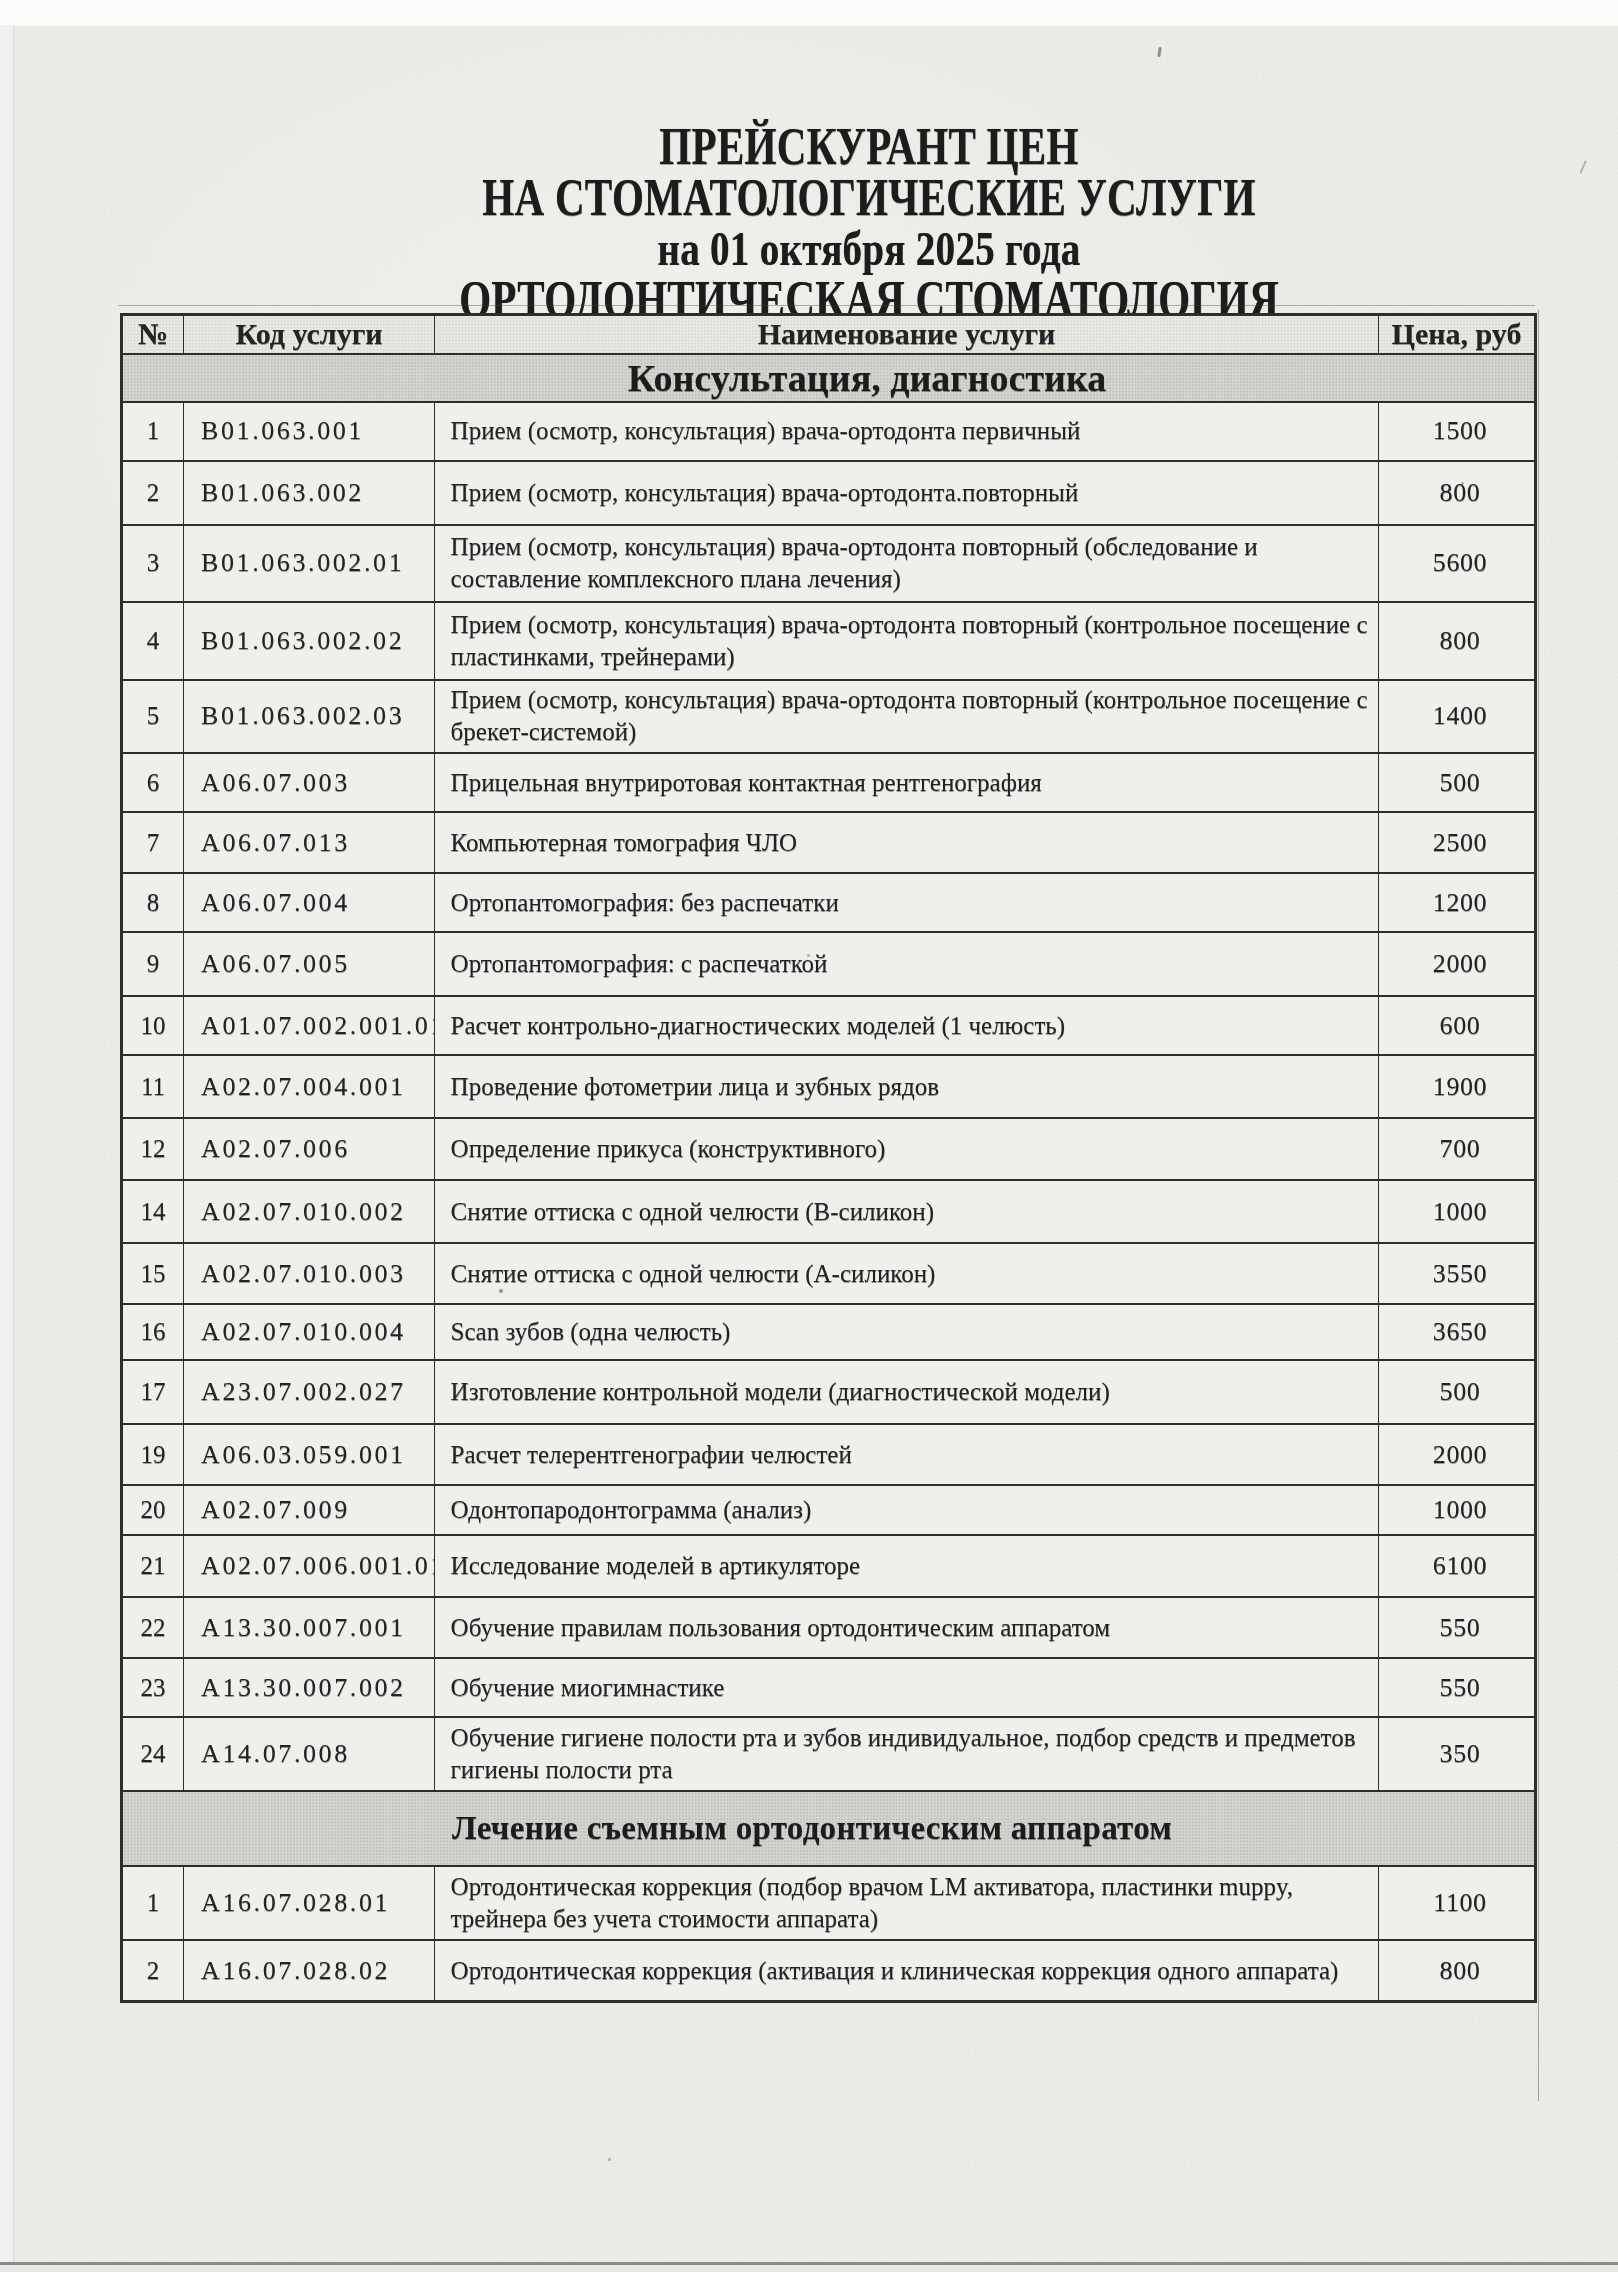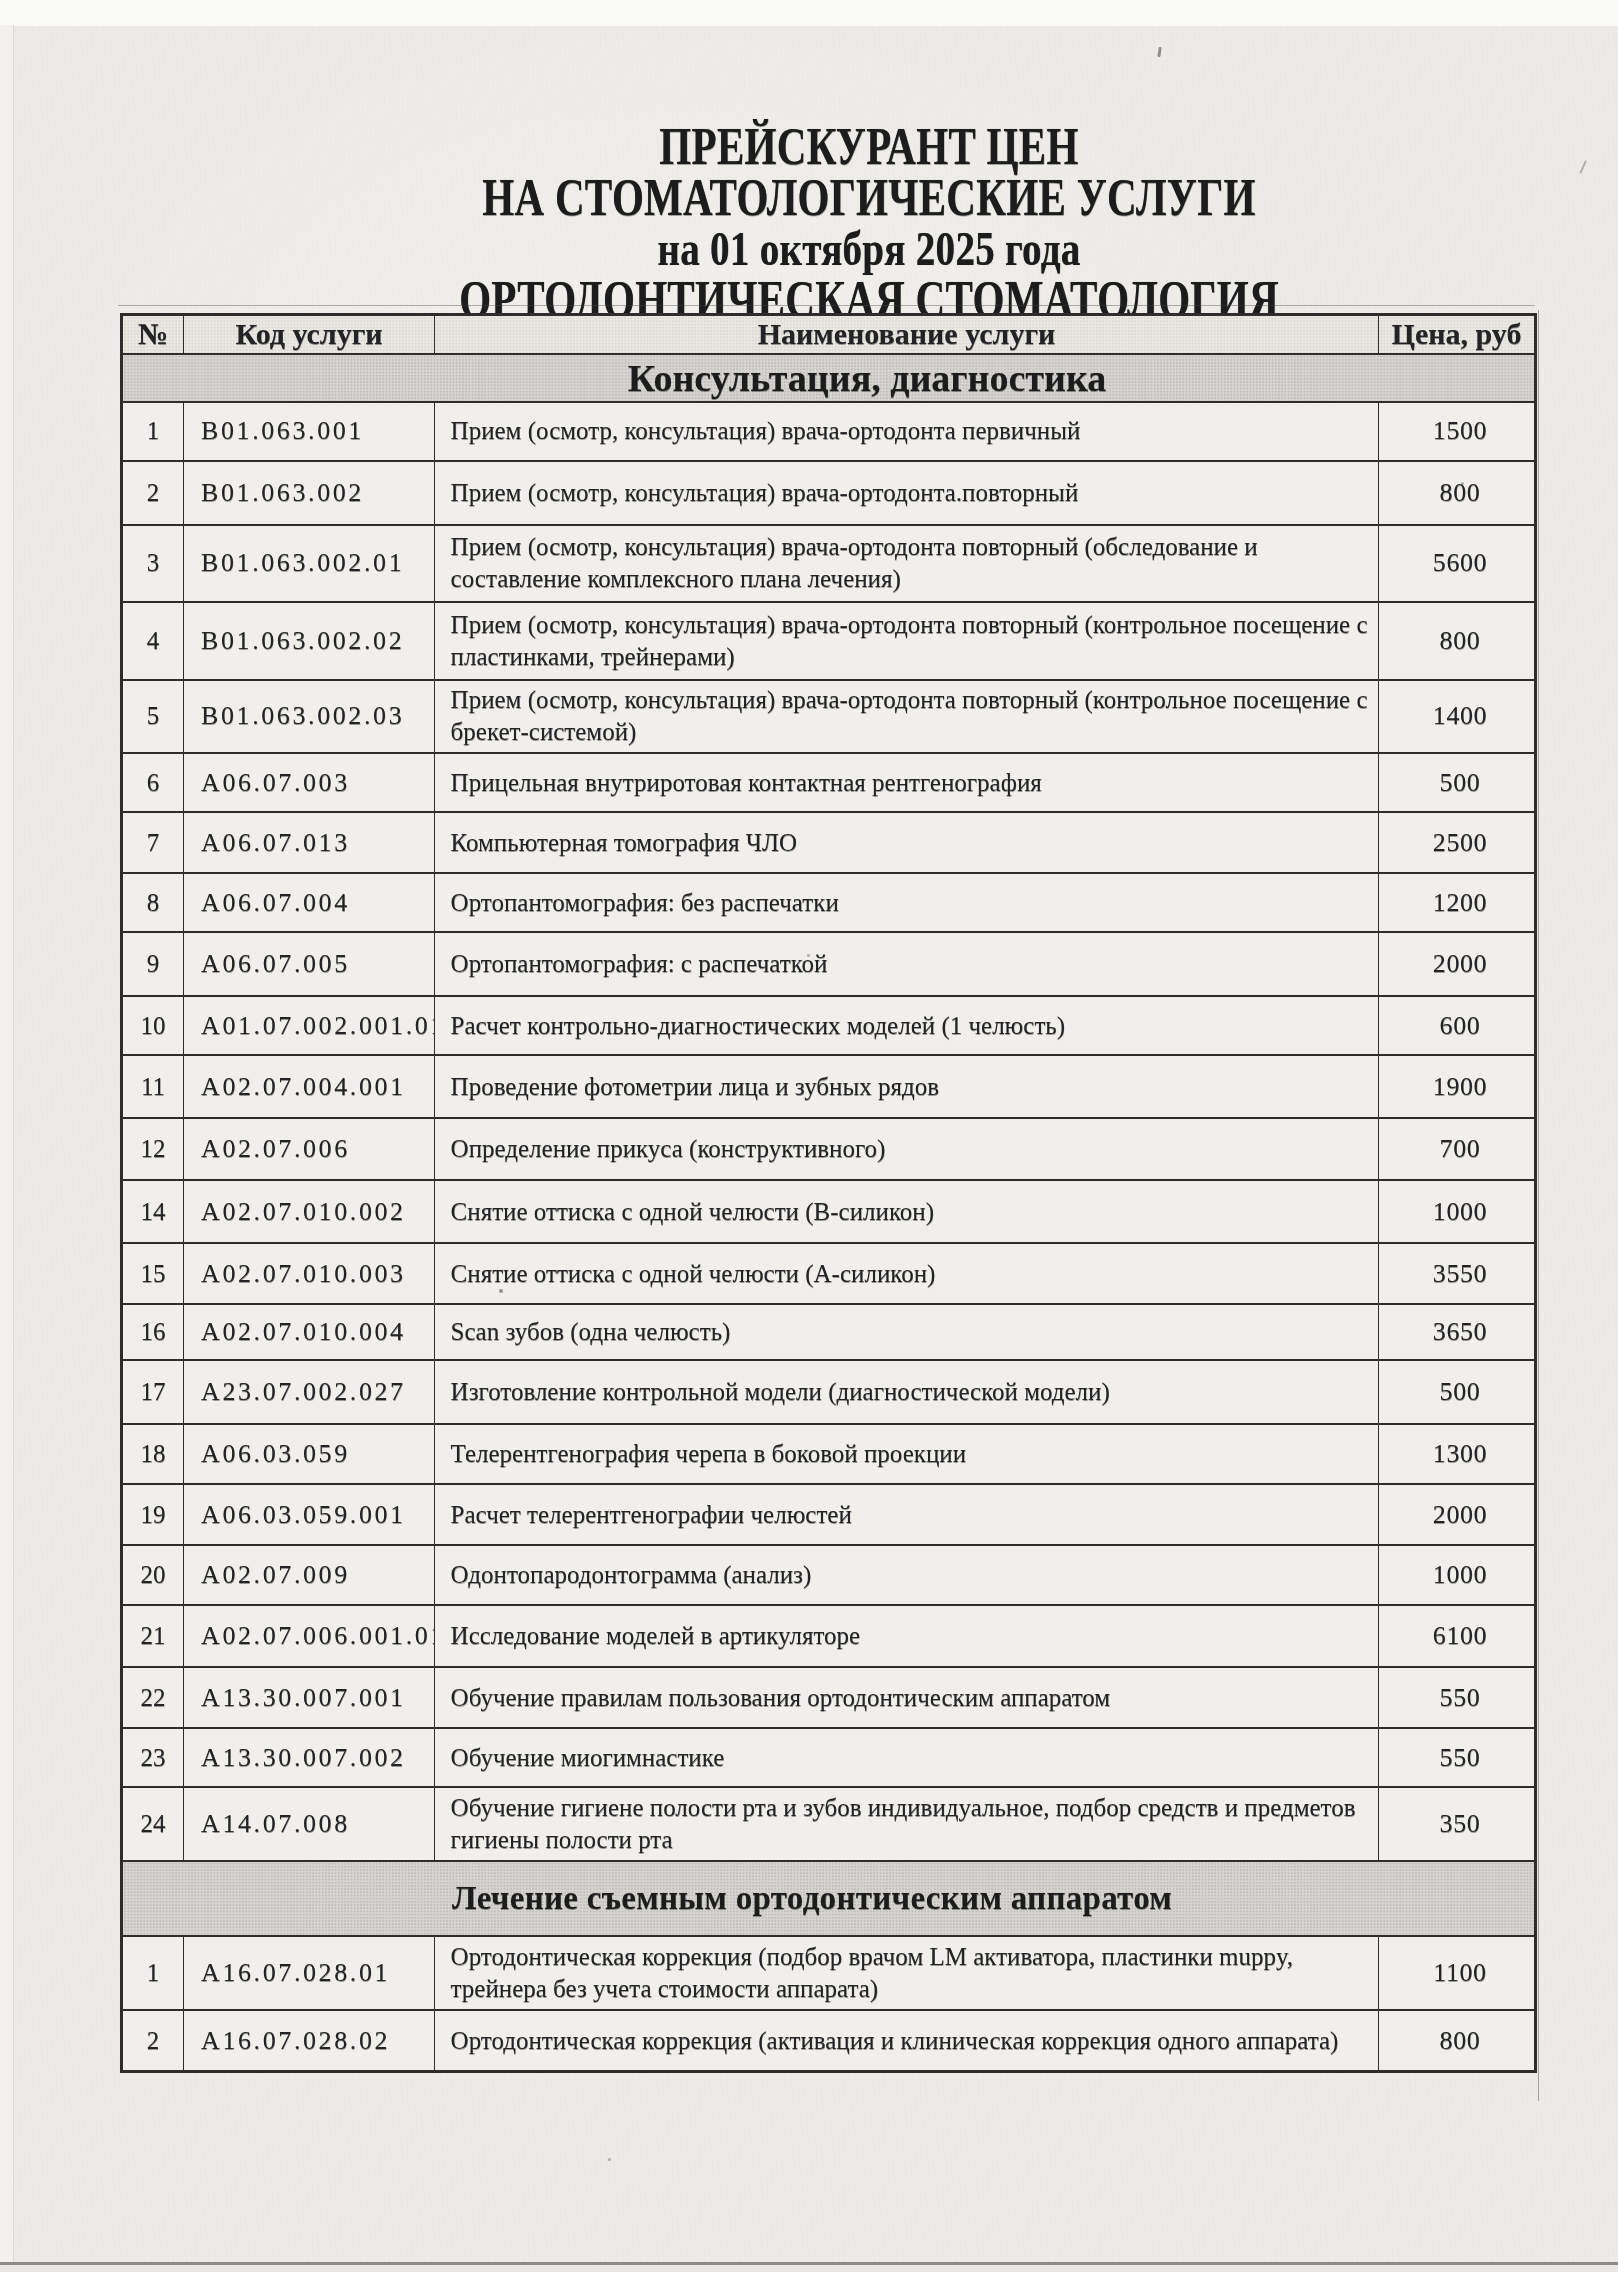--- a/index.html
+++ b/index.html
@@ -212,33 +212,27 @@
         <td class="cell-code">A02.07.010.004</td>
         <td class="cell-name">Scan зубов (одна челюсть)</td>
         <td class="cell-price">3650</td>
       </tr>
       <tr style="height: 64px;">
         <td class="cell-num">17</td>
         <td class="cell-code">A23.07.002.027</td>
         <td class="cell-name">Изготовление контрольной модели (диагностической модели)</td>
         <td class="cell-price">500</td>
       </tr>
-      <tr style="height: 60px;">
-        <td class="cell-num">18</td>
-        <td class="cell-code">A06.03.059</td>
-        <td class="cell-name">Телерентгенография черепа в боковой проекции</td>
-        <td class="cell-price">1300</td>
-      </tr>
       <tr style="height: 61px;">
         <td class="cell-num">19</td>
         <td class="cell-code">A06.03.059.001</td>
         <td class="cell-name">Расчет телерентгенографии челюстей</td>
         <td class="cell-price">2000</td>
       </tr>
-      <tr style="height: 60px;">
+      <tr style="height: 50px;">
         <td class="cell-num">20</td>
         <td class="cell-code">A02.07.009</td>
         <td class="cell-name">Одонтопародонтограмма (анализ)</td>
         <td class="cell-price">1000</td>
       </tr>
       <tr style="height: 62px;">
         <td class="cell-num">21</td>
         <td class="cell-code">A02.07.006.001.01</td>
         <td class="cell-name">Исследование моделей в артикуляторе</td>
         <td class="cell-price">6100</td>

